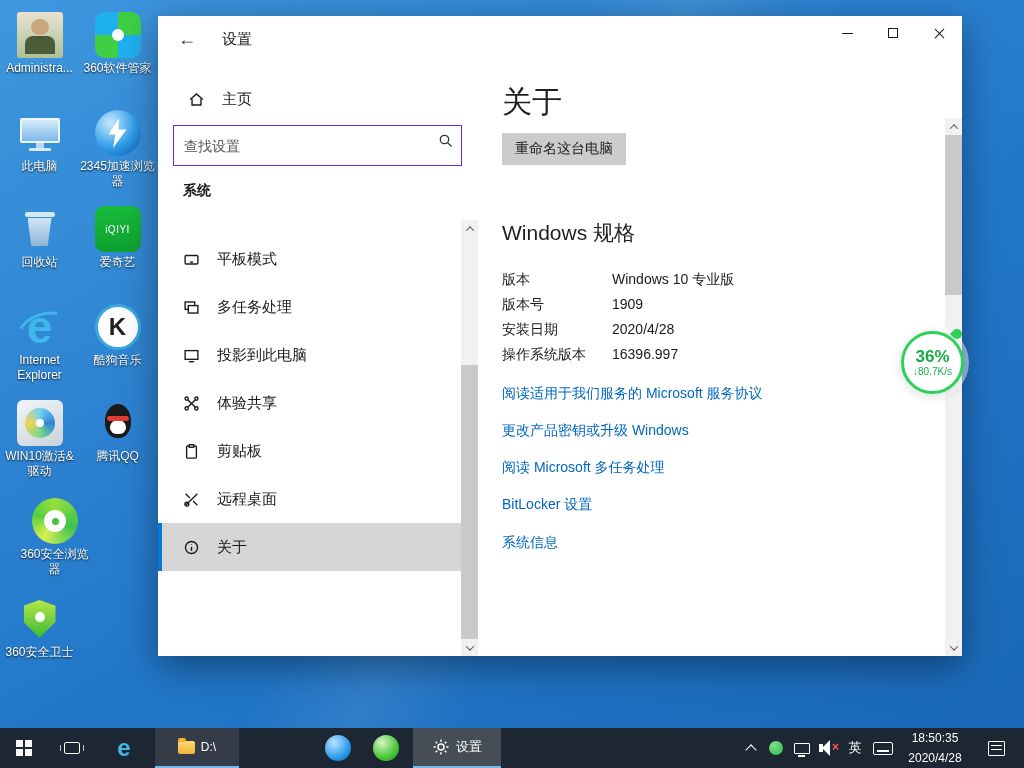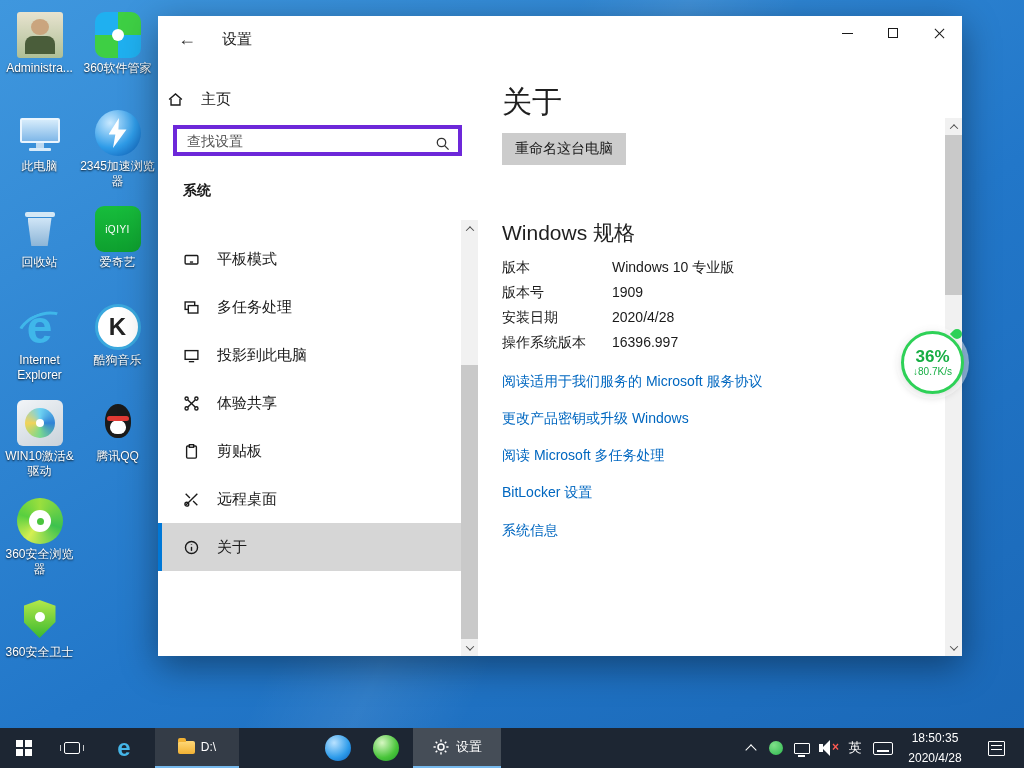--- a/index.html
+++ b/index.html
@@ -49,22 +49,22 @@
 .ttitle{position:absolute;left:64px;top:14px;font-size:15px;color:#1a1a1a}
 .wctrl{position:absolute;right:0;top:0;display:flex}
 .wbtn{width:46px;height:34px;display:flex;align-items:center;justify-content:center}
 .mini{width:11px;height:1px;background:#1a1a1a}
 .maxi{width:10px;height:10px;border:1px solid #1a1a1a}
 .closi{position:relative;width:13px;height:13px}
 .closi::before,.closi::after{content:"";position:absolute;left:6px;top:0;width:1px;height:13px;background:#1a1a1a}
 .closi::before{transform:rotate(45deg)}.closi::after{transform:rotate(-45deg)}
 .wbody{flex:1;display:flex;position:relative;min-height:0}
 .nav{position:relative;flex:0 0 320px;background:#fff}
-.home-row{position:absolute;left:0;top:18px;width:100%;height:38px;display:flex;align-items:center;gap:17px;padding-left:9px;font-size:15px;color:#1a1a1a}
-.searchbox{position:absolute;left:15px;top:63px;width:289px;height:31px;border:4px solid #6d28d9;background:#fff}
+.home-row{position:absolute;left:0;top:18px;width:100%;height:38px;display:flex;align-items:center;gap:17px;padding-left:30px;font-size:15px;color:#1a1a1a}
+.searchbox{position:absolute;left:15px;top:63px;width:289px;height:41px;border:1px solid #6d28d9;background:#fff}
 .searchbox input{width:100%;height:100%;border:none;outline:none;padding:0 30px 0 10px;font-size:14px;color:#333;font-family:inherit}
 .searchbox input::placeholder{color:#555}
 .searchbox svg{position:absolute;right:7px;top:7px}
 .section-label{position:absolute;left:25px;top:120px;font-size:14px;font-weight:700;color:#1a1a1a}
 .nav-list{position:absolute;left:0;top:173px;width:100%}
 .nitem{position:relative;height:48px;display:flex;align-items:center;gap:17px;padding-left:25px;font-size:15px;color:#1a1a1a}
 .nitem.selected{background:#d6d6d6}
 .nitem.selected::before{content:"";position:absolute;left:0;top:0;bottom:0;width:4px;background:#0078d7}
 .nico{flex:0 0 17px}
 
@@ -76,21 +76,21 @@
 .chev{width:6px;height:6px;border-left:1.4px solid #505050;border-top:1.4px solid #505050}
 .chev.up{transform:rotate(45deg) translate(1px,1px)}
 .chev.down{transform:rotate(225deg) translate(1px,1px)}
 .sthumb{position:absolute;left:0;width:17px;background:#c9c9c9}
 
 .content{position:relative;flex:1;padding:20px 60px 0 24px;background:#fff}
 .h1{font-size:30px;font-weight:400;color:#1f1f1f}
 .rename{display:inline-block;margin-top:10px;background:#cccccc;border:none;padding:7px 13px;font-size:14px;color:#1a1a1a;font-family:inherit;cursor:default}
 .h2{font-size:21px;font-weight:400;color:#1f1f1f}
 .h2.spec{margin-top:54px}
-.specs{margin-top:8px}
+.specs{margin-top:20px}
 .srow{display:flex;font-size:14px;color:#1a1a1a;line-height:25px}
 .srow .sl{width:110px;flex:0 0 110px}
 .linkcol{margin-top:18px}
 .link{display:table;font-size:14px;color:#0067c0;text-decoration:none;margin-bottom:19px}
 .h2.rel{margin-top:26px}
 .rellinks{margin-top:16px}
 .rellinks .link{margin-bottom:20px}
 
 
 .fball{position:absolute;left:901px;top:331px;width:63px;height:63px;border-radius:50%;background:#fff;border:3px solid #2ed157;
@@ -188,21 +188,21 @@
     <div class="lbl">WIN10激活&amp;驱动</div>
   </div>
   <div class="dicon" style="left:79px;top:400px">
     <div class="art ic-qq">
         <i class="qbody"></i>
         <i class="belly"></i>
         <i class="scarf"></i>
       </div>
     <div class="lbl">腾讯QQ</div>
   </div>
-  <div class="dicon" style="left:1px;top:498px">
+  <div class="dicon" style="left:16px;top:498px">
     <div class="art ic-360se">
         <i class="swirl"></i>
       </div>
     <div class="lbl">360安全浏览器</div>
   </div>
   <div class="dicon" style="left:1px;top:596px">
     <div class="art ic-360sd">
         <i class="shield"></i>
         <i class="core"></i>
       </div>

